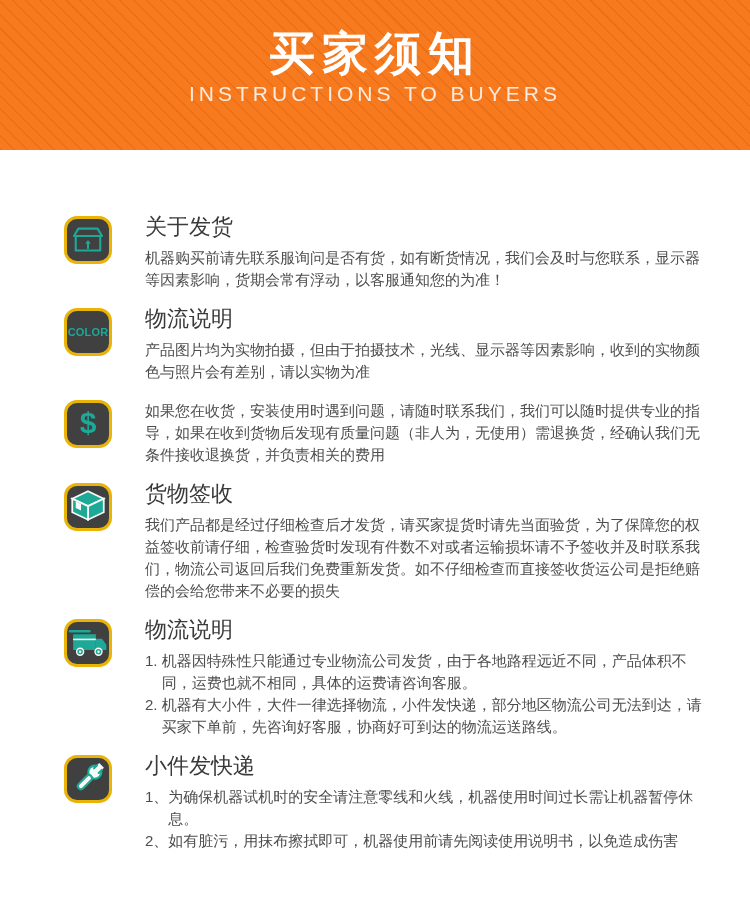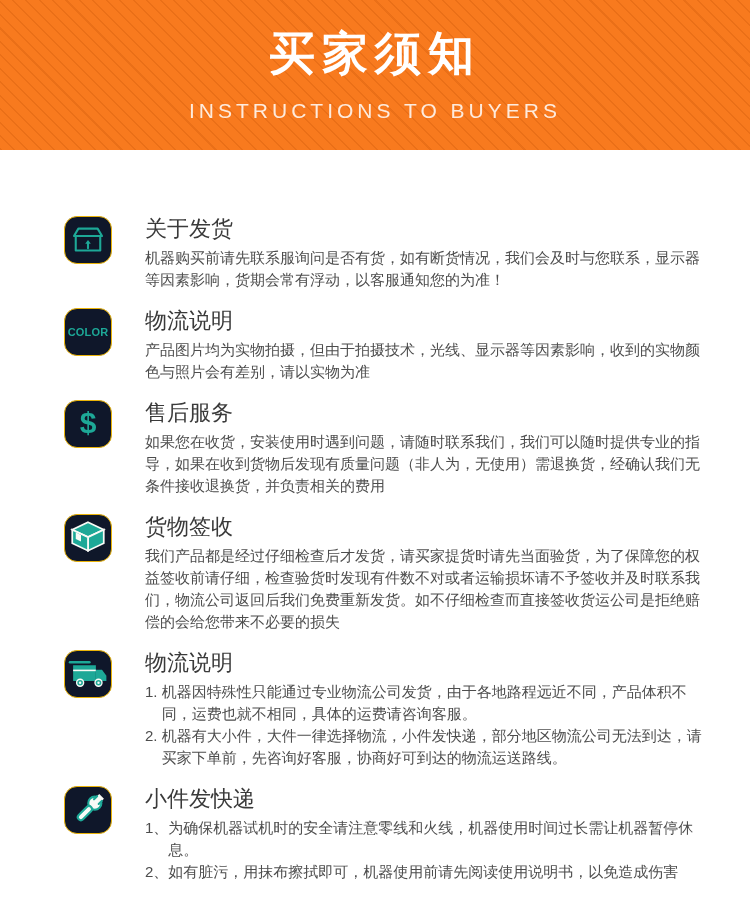--- a/index.html
+++ b/index.html
@@ -23,50 +23,51 @@
     padding-top: 27px;
   }
   .header h1 {
     color: #ffffff;
     font-size: 46px;
     font-weight: 700;
     letter-spacing: 7px;
     line-height: 1.15;
   }
   .header .subtitle {
-    margin-top: 19px;
+    margin-top: 2px;
     color: rgba(255,255,255,0.85);
     font-size: 21px;
     font-weight: 400;
     letter-spacing: 4px;
   }
 
   
   .main { padding: 66px 37px 0 64px; }
   .section { display: flex; align-items: flex-start; margin-bottom: 17px; }
   .icon-box {
     flex: 0 0 48px;
     width: 48px; height: 48px;
-    border: 1px solid #eab308;
+    border: 3px solid #eab308;
     border-radius: 13px;
-    background: #0f172a;
+    background: #404040;
     margin-right: 33px;
     display: flex; align-items: center; justify-content: center;
     color: #1da897;
     overflow: hidden;
   }
   .icon-box .txt-color { font-size: 11px; font-weight: 700; letter-spacing: 0.2px; }
   .icon-box .txt-dollar { font-size: 30px; font-weight: 700; line-height: 1; padding-bottom: 2px; }
   .content { flex: 1; min-width: 0; }
   .content h2 {
     font-size: 22px;
     font-weight: 500;
     color: #3a3a3a;
     line-height: 26px;
     margin-bottom: 5px;
+    font-family: Liberation Mono, monospace;
   }
   .content p, .content .li {
     font-size: 15px;
     line-height: 22px;
     color: #4d4d4d;
   }
   .li { display: flex; }
   .li .marker { flex: 0 0 auto; white-space: pre; }
   .li .li-text { flex: 1; }
   svg { display: block; }
@@ -106,21 +107,20 @@
         <h2>物流说明</h2>
         <p>产品图片均为实物拍摄，但由于拍摄技术，光线、显示器等因素影响，收到的实物颜色与照片会有差别，请以实物为准</p>
       </div>
     </div>
 
     <div class="section">
       <div class="icon-box">
         <span class="txt-dollar">$</span>
       </div>
       <div class="content">
-        <h2>售后服务</h2>
         <p>如果您在收货，安装使用时遇到问题，请随时联系我们，我们可以随时提供专业的指导，如果在收到货物后发现有质量问题（非人为，无使用）需退换货，经确认我们无条件接收退换货，并负责相关的费用</p>
       </div>
     </div>
 
     <div class="section">
       <div class="icon-box">
         <svg width="42" height="42" viewBox="0 0 48 48">
           <polygon points="24,6 42,14.5 24,23 6,14.5" fill="#1da897" stroke="#f8faf6" stroke-width="2"></polygon>
           <polygon points="42,14.5 42,30 24,38.5 24,23" fill="#1da897" stroke="#f8faf6" stroke-width="2"></polygon>
           <polygon points="6,14.5 24,23 24,38.5 6,30" fill="#1da897" stroke="#f8faf6" stroke-width="2"></polygon>

